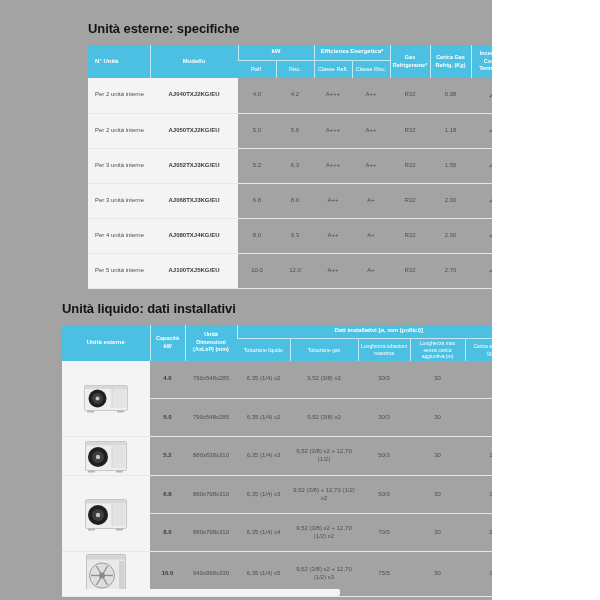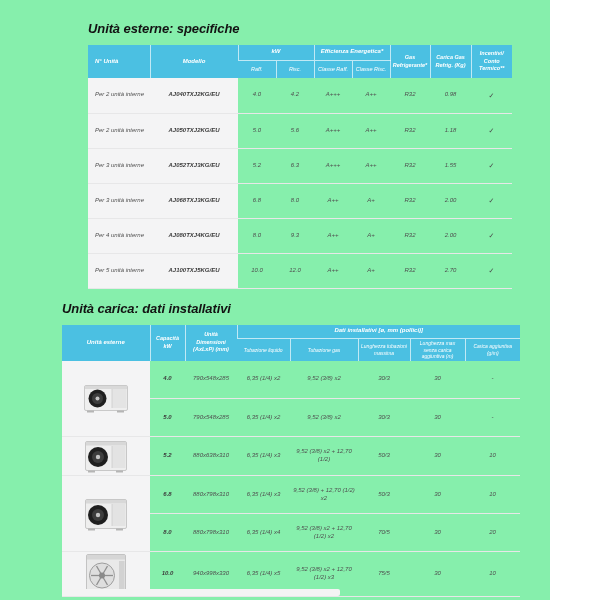--- a/index.html
+++ b/index.html
@@ -1,18 +1,18 @@
 <!DOCTYPE html>
 <html><head>
 <meta charset="utf-8">
 <style>
   * { box-sizing: border-box; margin: 0; padding: 0; }
   html,body { width:600px; height:600px; background:#ffffff;
     font-family:"Liberation Sans","DejaVu Sans",sans-serif; color:#4d4d4d; }
-  .page { position:relative; width:550px; height:600px; overflow:hidden; background:#86efac;font-style:italic; }
+  .page { position:relative; width:492px; height:600px; overflow:hidden; background:#a3a3a3; }
 
   .section-specs   { padding-top:21px; margin:0 88px 0 88px; }
   .section-install { margin:12px 80px 0 62px; }
 
   h2.sec-title { font-size:13px; font-weight:700; color:#131313;
     letter-spacing:-0.1px; margin-bottom:9px; }
 
   table { width:100%; border-collapse:collapse; table-layout:fixed; }
 
   
@@ -159,21 +159,21 @@
             <td class="c5">A+</td>
             <td class="c6">R32</td>
             <td class="c7">2.70</td>
             <td class="c8">✓</td>
           </tr>
         </tbody>
     </table>
   </div>
 
   <div class="section-install">
-    <h2 class="sec-title">Unità carica: dati installativi</h2>
+    <h2 class="sec-title">Unità liquido: dati installativi</h2>
 
     <table class="install">
       <colgroup>
         <col style="width:88px">
           <col style="width:35px">
           <col style="width:52px">
         <col style="width:53px">
           <col style="width:68px">
           <col style="width:52px">
         <col style="width:55px">

